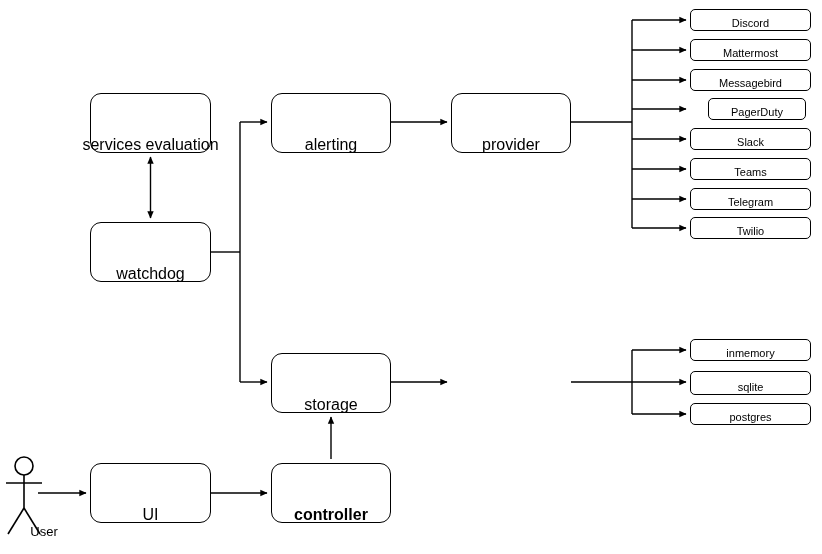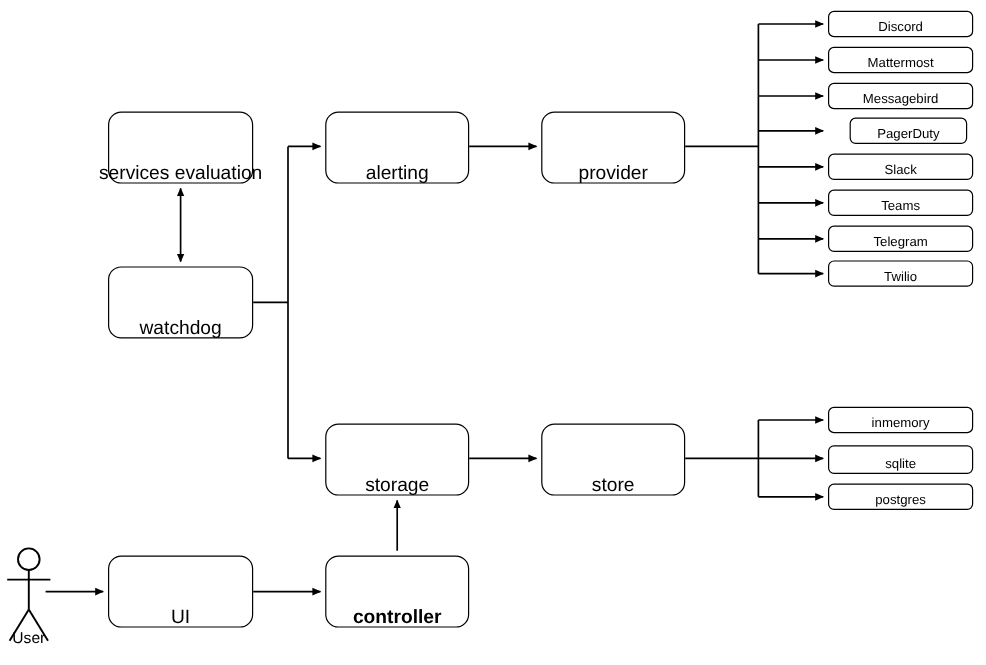--- a/index.html
+++ b/index.html
@@ -46,20 +46,21 @@
     font-size: 11px;
     line-height: 13px;
   }
   .actor-label {
     position: absolute;
     font-size: 13px;
     line-height: 15px;
     color: #000000;
     text-align: center;
     white-space: nowrap;
+    padding-left: 20px;
   }
   .node-label {
     pointer-events: none;
     white-space: nowrap;
   }
 </style>
 </head>
 <body>
 
 <div id="canvas">
@@ -137,23 +138,20 @@
   </div>
 
   <div class="node big" style="left:451px; top:93px; width:120px; height:60px;">
     <span class="node-label">provider</span>
   </div>
 
   <div class="node big" style="left:271px; top:353px; width:120px; height:60px;">
     <span class="node-label">storage</span>
   </div>
 
-  <div class="node big" style="left:451px; top:353px; width:120px; height:60px;">
-    <span class="node-label">store</span>
-  </div>
 
   <div class="node big" style="left:90px; top:463px; width:121px; height:60px;">
     <span class="node-label">UI</span>
   </div>
 
   <div class="node big" style="left:271px; top:463px; width:120px; height:60px;font-weight:bold;">
     <span class="node-label">controller</span>
   </div>
 
   <div id="provider-list">

